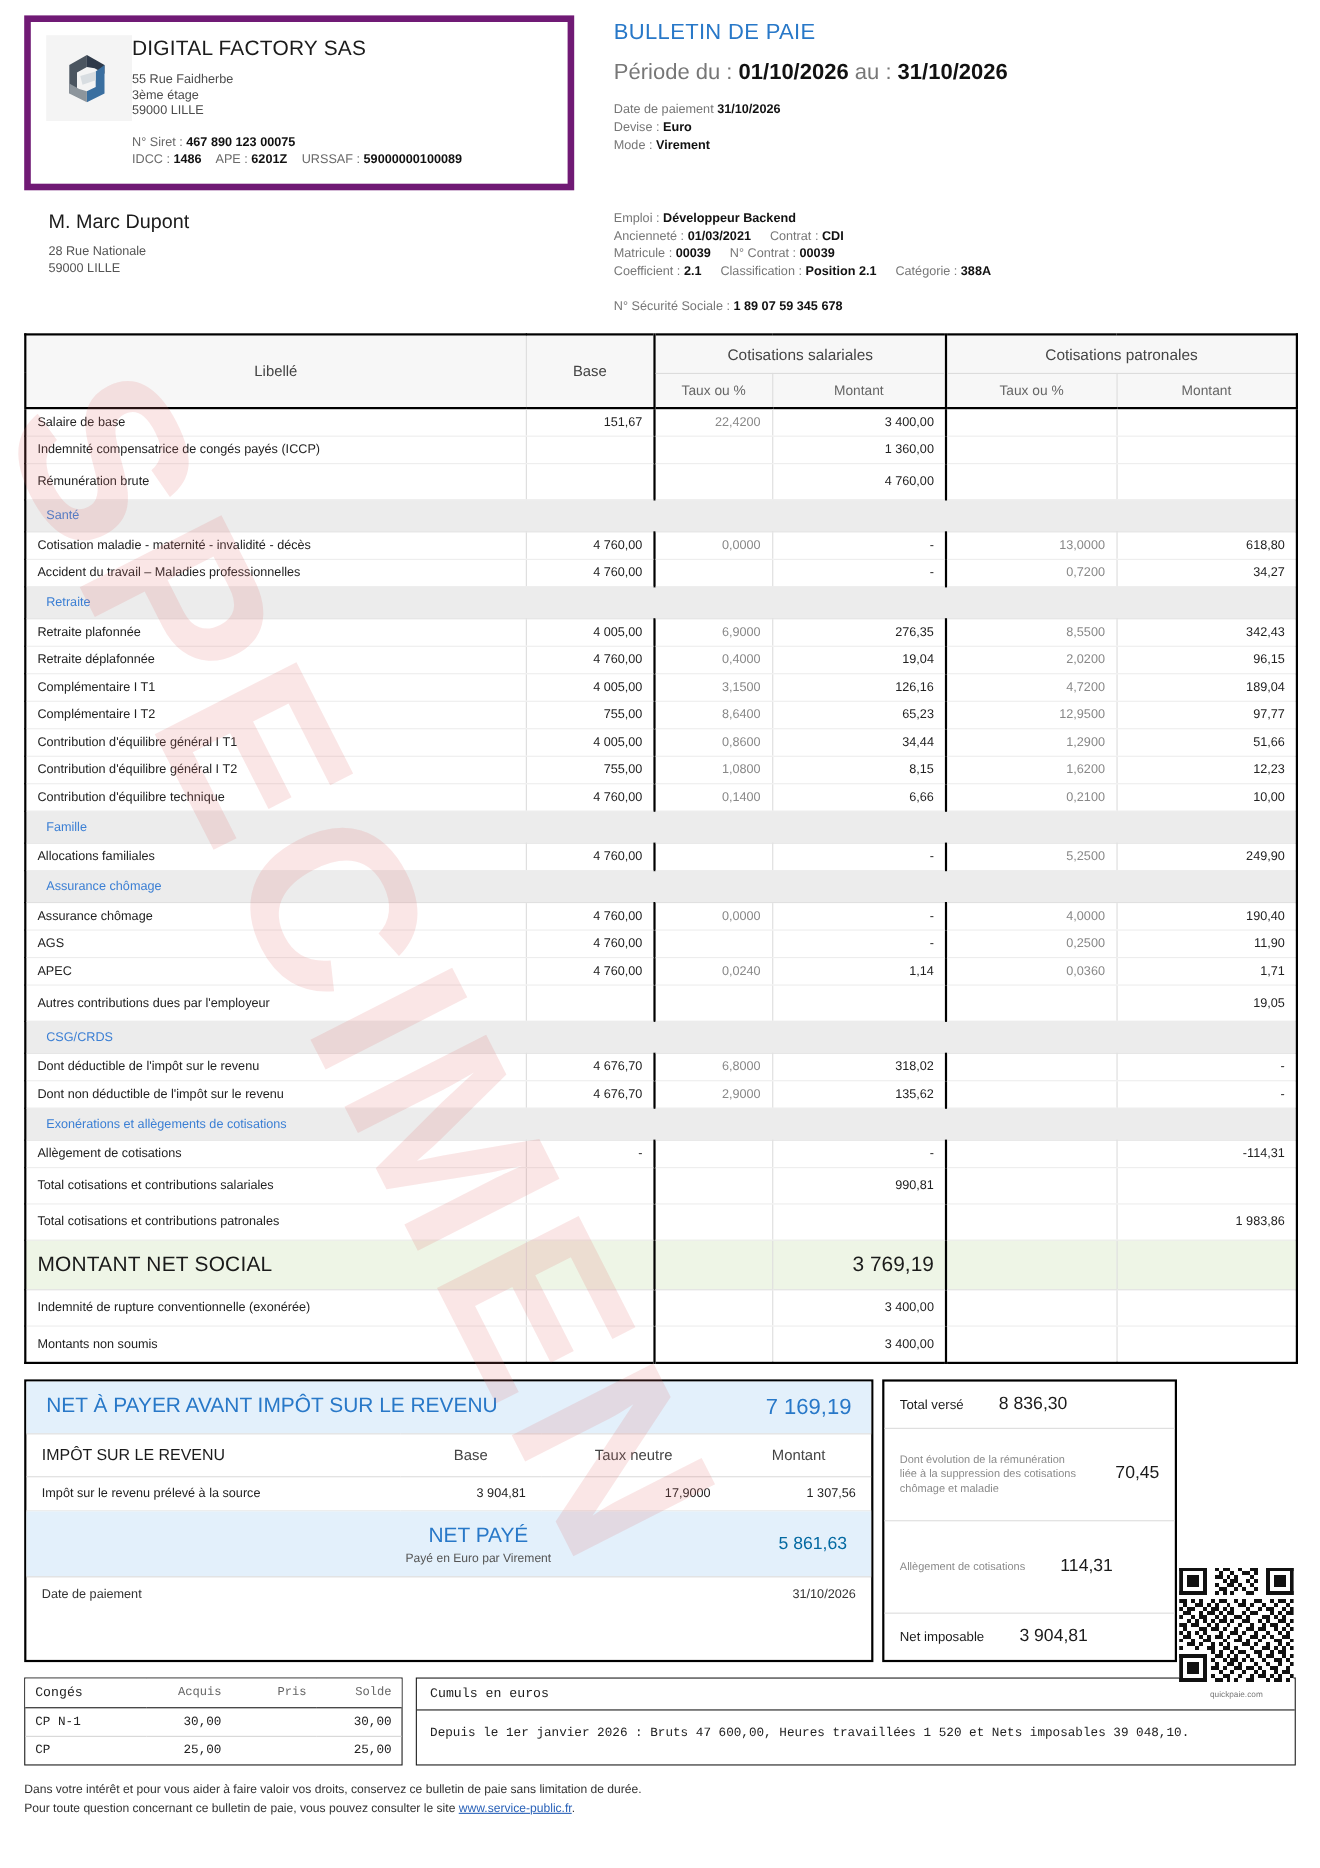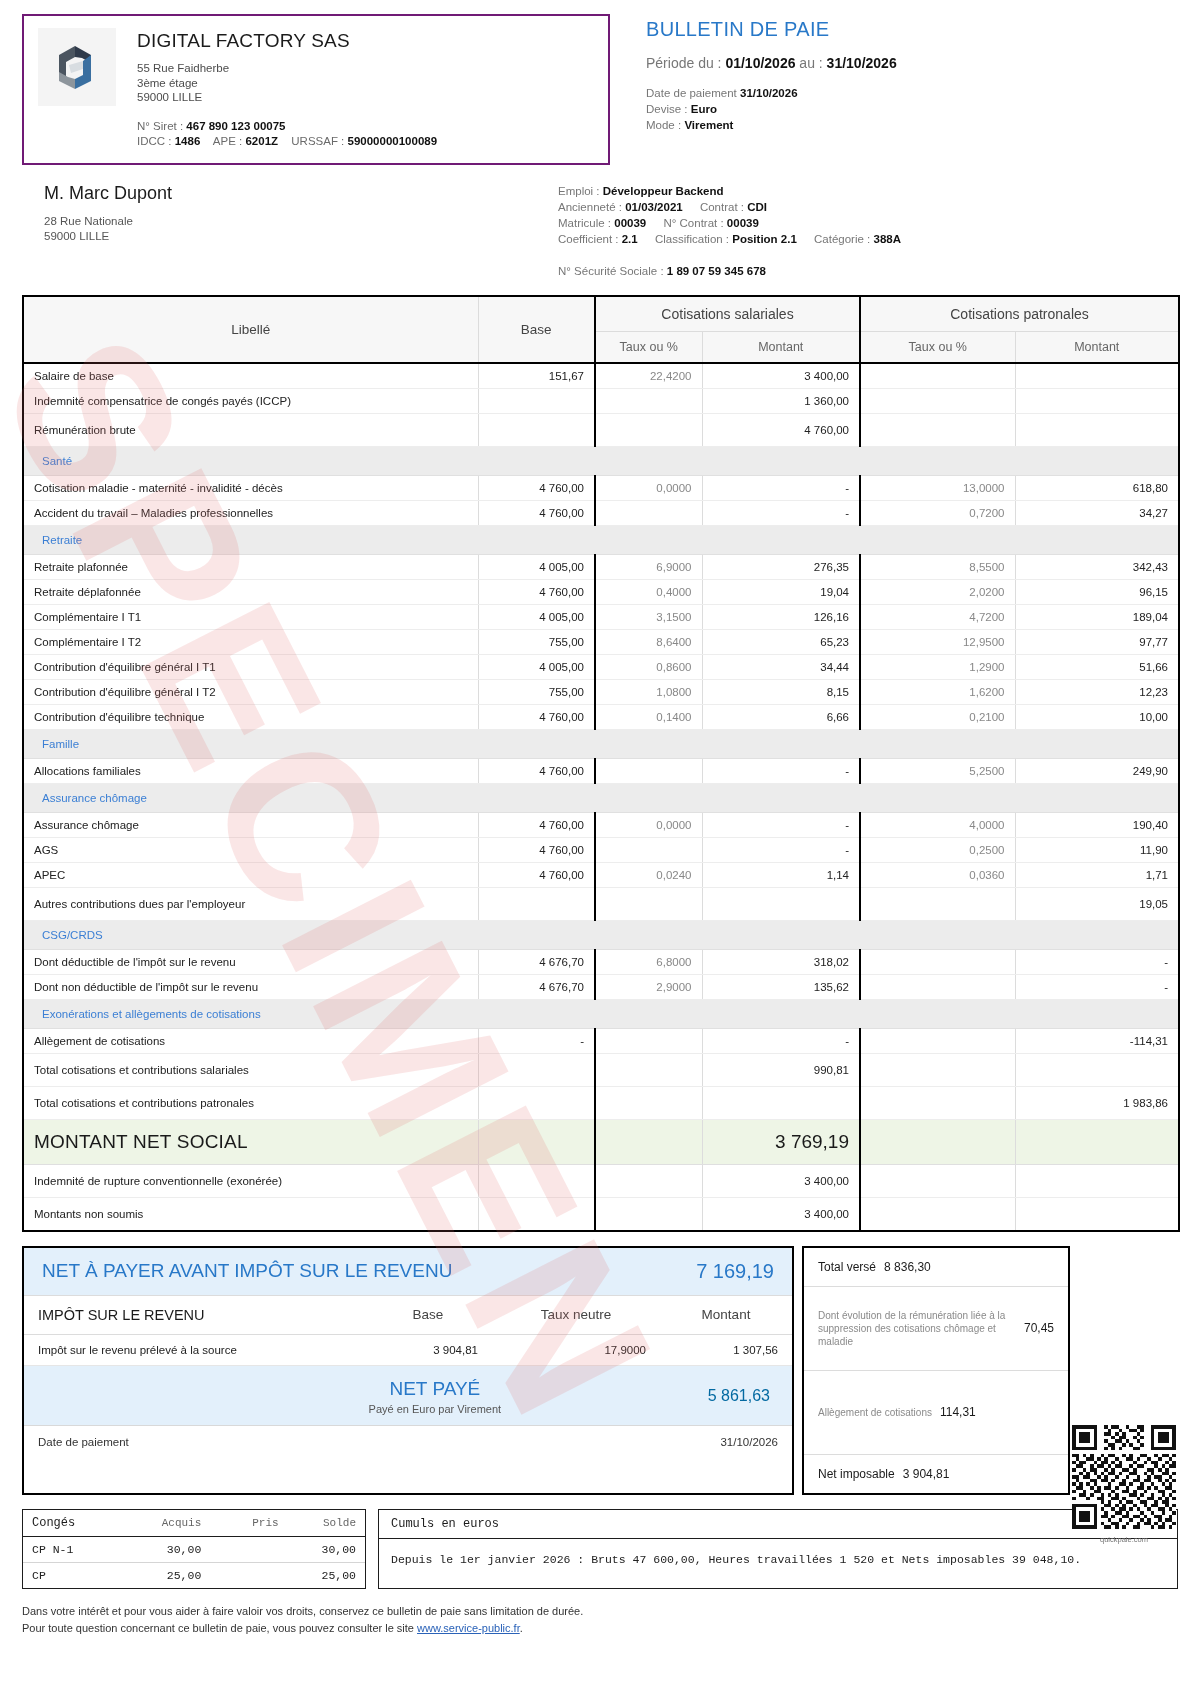--- a/index.html
+++ b/index.html
@@ -31,25 +31,25 @@
     color: rgba(226,108,108,0.17);
     transform: rotate(63deg);
     transform-origin: left top;
     white-space: nowrap;
     font-family: "Liberation Sans", sans-serif;
   }
 
   
   .top-wrap { display:flex; align-items:flex-start; }
   .emp-box {
-    width: 588px;
-    border: 2px solid #701a75;
+    width: 500px;
+    border: 6px solid #701a75;
     padding: 12px 14px 14px 14px;
     display: flex;
-    gap: 21px;
+    gap: 0;
     min-height: 142px;
   }
   .logo {
     width: 78px; height: 78px; flex: 0 0 78px;
     background: #f4f4f4;
     display:flex; align-items:center; justify-content:center;
   }
   .emp-info { flex:1; padding-top:2px; }
   .emp-name {
     font-size: 19px; font-weight: 400; letter-spacing: .2px;
@@ -58,21 +58,21 @@
   .emp-addr { font-size: 11.5px; line-height: 14.5px; color:#4c4c4c; }
   .emp-legal { margin-top: 14px; font-size: 11.5px; line-height:15px; color:#6a6a6a; }
   .emp-legal b { color:#111; font-weight:700; }
   .emp-legal .sp { display:inline-block; width:10px; }
 
   .head-right { flex:1; padding-left: 36px; padding-top: 4px; }
   .doc-title {
     color:#2878c8; font-size:20px; font-weight:400; letter-spacing:.3px;
     margin-bottom: 14px;
   }
-  .period { font-size:14px; color:#777; margin-bottom:14px; }
+  .period { font-size:20px; color:#777; margin-bottom:14px; }
   .period b { color:#111; font-weight:700; }
   .pay-meta { font-size:11.5px; line-height:16px; color:#777; }
   .pay-meta b { color:#111; font-weight:700; }
 
   
   .second-row { display:flex; margin-top: 18px; }
   .salarie { width: 500px; padding-left: 22px; }
   .sal-name { font-size:18px; color:#1b1b1b; margin-bottom:10px; }
   .sal-addr { font-size:11.5px; line-height:15px; color:#555; }
   .job-block { flex:1; padding-left: 36px; font-size:11.5px; line-height:16px; color:#777; }
@@ -178,21 +178,21 @@
   .dp-row { display:flex; justify-content:space-between; padding:10px 14px; font-size:11.5px; color:#333; border-top:1px solid #d9d9d9;}
 
   .side-box { width: 268px; border:2px solid #000; }
   .side-box .srow {
     display:flex; align-items:center;
     padding: 12px 14px; border-bottom:1px solid #dcdcdc; gap:8px;
   }
   .side-box .srow:last-child { border-bottom:none; }
   .side-box .sl { font-size:12px; color:#1b1b1b; }
   .side-box .sl.small { font-size:10px; color:#8a8a8a; line-height:13px; }
-  .side-box .sv { font-size:12px; color:#1b1b1b; white-space:nowrap; }
+  .side-box .sv { font-size:16px; color:#1b1b1b; white-space:nowrap;margin-left:24px; }
   .side-box .srow.tallrow { min-height: 84px; }
 
   
   .cc-wrap { display:flex; gap:12px; margin-top: 14px; font-family: Liberation Mono, monospace; }
   .conges { width: 344px; border:1px solid #1d1d1d; }
   .conges table { width:100%; table-layout:fixed; }
   .conges col.a { width:110px; }
   .conges th {
     font-size:11px; font-weight:400; color:#444; padding:6px 9px;
     border-bottom:1px solid #1d1d1d; background:#fff;

